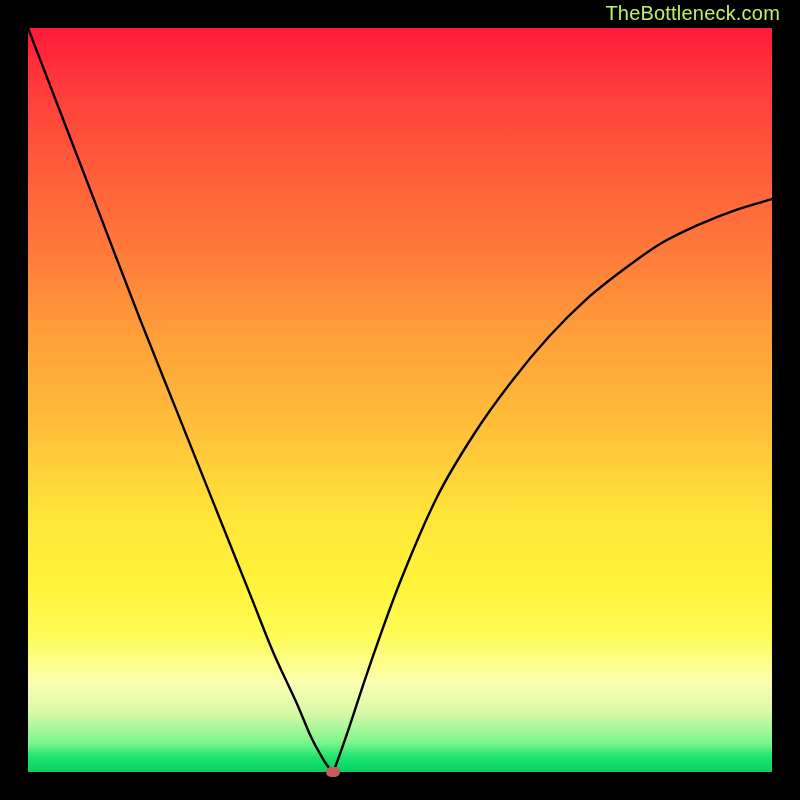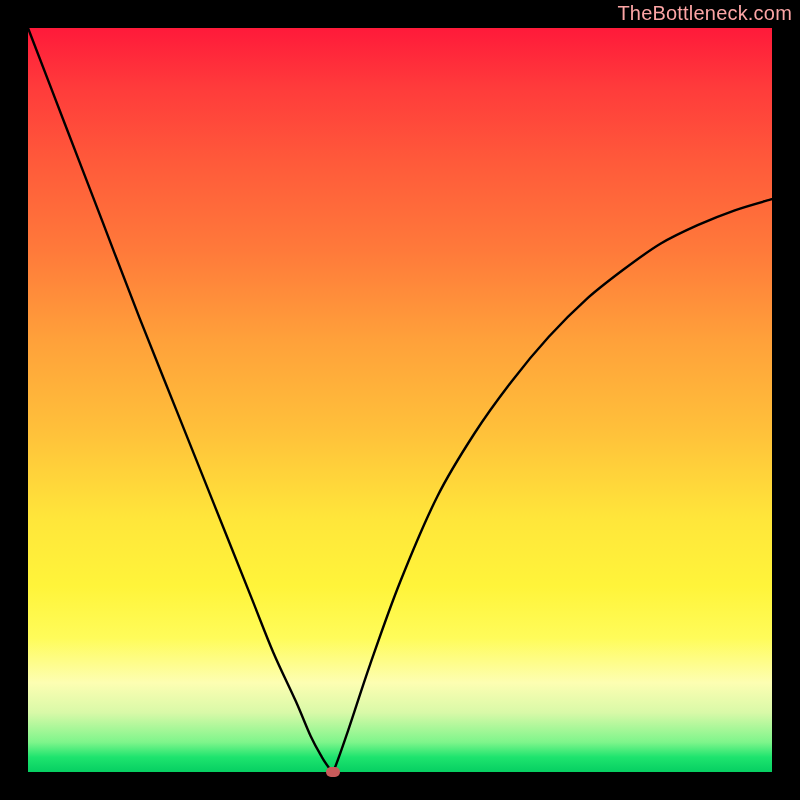--- a/index.html
+++ b/index.html
@@ -54,22 +54,22 @@
     position: absolute;
     width: 14px;
     height: 10px;
     background: #c85a5a;
     border-radius: 5px;
     transform: translate(-50%, -50%);
   }
   .watermark {
     position: absolute;
     top: 2px;
-    right: 8px;
-    color: #fca5a5;
+    right: 20px;
+    color: #bef264;
     font-size: 20px;
     font-weight: 500;
     letter-spacing: 0.2px;
     user-select: none;
   }
 </style>
 </head>
 <body>
 
 <div class="frame">

